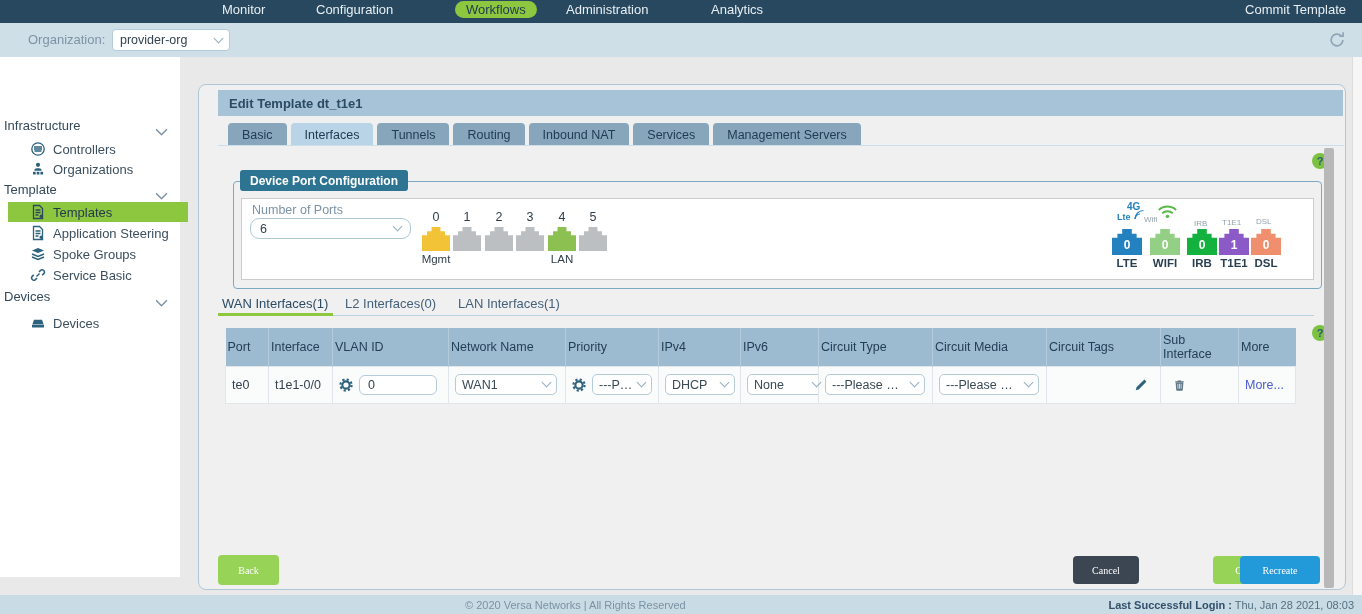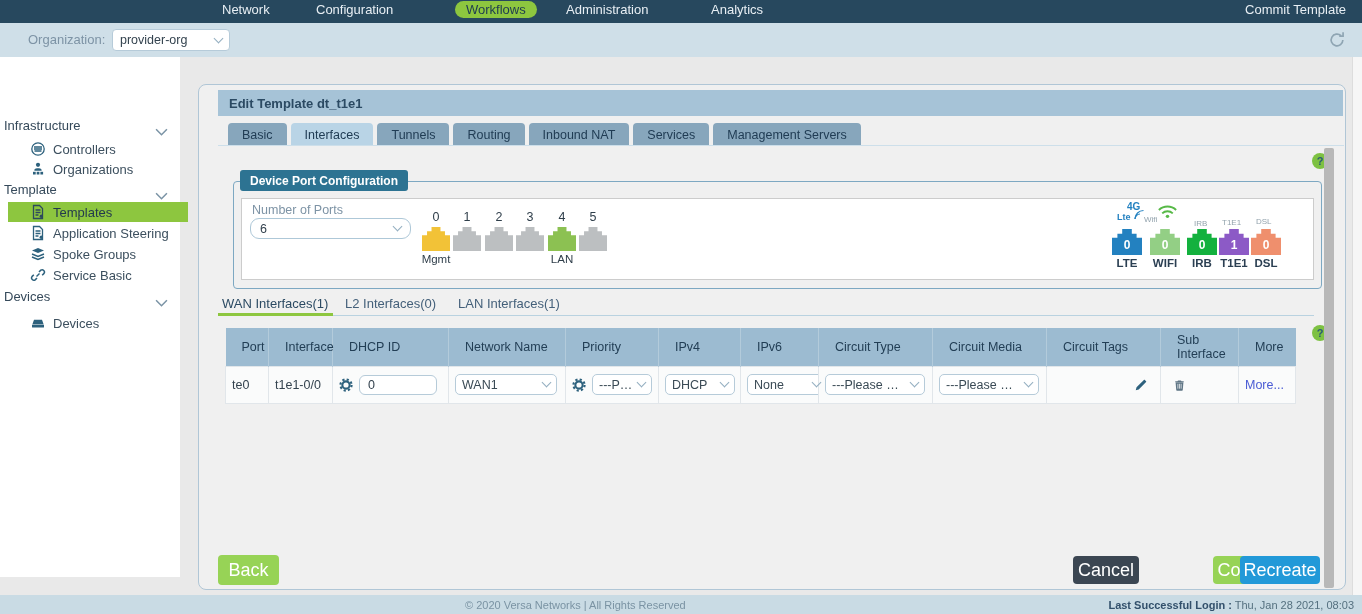--- a/index.html
+++ b/index.html
@@ -58,33 +58,33 @@
   .lte-lte { position:absolute; left:1117px; top:212px; font-size:9px; font-weight:bold; color:#2381c0; }
 
   
   .itab { position:absolute; top:296px; font-size:13px; color:#44607a; cursor:pointer; }
   .itab.active { color:#2b4a63; }
   .itab-underline { position:absolute; left:218px; top:313px; width:115px; height:3px; background:#8dc63f; }
   .itab-line { position:absolute; left:218px; top:315px; width:1096px; height:1px; background:#b9d2e0; }
 
   
   table.grid { position:absolute; left:225px; top:328px; width:1070px; border-collapse:collapse; table-layout:fixed; }
-  .grid th { background:#9cbbd1; color:#223e55; font-size:12.5px; font-weight:normal; text-align:left; padding:4px 16px; height:38px; border-right:1px solid #b3cbdb; vertical-align:middle; }
+  .grid th { background:#9cbbd1; color:#223e55; font-size:12.5px; font-weight:normal; text-align:left; padding:4px 2px; height:38px; border-right:1px solid #b3cbdb; vertical-align:middle; }
   .grid th:last-child { border-right:none; }
   .grid td { background:#fafbfb; height:37px; border:1px solid #e1e6ea; padding:2px 6px; font-size:12.5px; color:#33424e; vertical-align:middle; }
   .cellflex { display:flex; align-items:center; gap:6px; }
   .vlan-input { width:78px; height:20px; border:1px solid #b6cbd9; border-radius:6px; padding-left:8px; font-size:12.5px; color:#33424e; font-family:"Liberation Sans",sans-serif; }
   .select { display:flex; align-items:center; justify-content:space-between; background:#fff; border:1px solid #b6cbd9; border-radius:5px; height:21px; padding:0 6px; font-size:12.5px; color:#3a4a55; cursor:pointer; white-space:nowrap; overflow:hidden; }
   .select .val { overflow:hidden; text-overflow:ellipsis; }
   .chev { width:7px; height:7px; border-right:1.5px solid #93aec0; border-bottom:1.5px solid #93aec0; transform:rotate(45deg); margin-top:-4px; flex:none; margin-left:5px; }
   .more-link { color:#4a5bd4; cursor:pointer; }
   .iconbtn { cursor:pointer; display:inline-flex; }
 
   
-  .btn { position:absolute; border-radius:4px; color:#fff; font-size:18px; display:flex; align-items:center; justify-content:center; cursor:pointer; }
+  .btn { position:absolute; border-radius:4px; color:#fff; font-size:10px; display:flex; align-items:center; justify-content:center; cursor:pointer;font-family:Liberation Serif, serif; }
   .btn-back { left:218px; top:555px; width:61px; height:30px; background:#97d356; }
   .btn-cancel { left:1073px; top:556px; width:66px; height:28px; background:#3b4652; }
   .btn-continue { left:1213px; top:556px; width:81px; height:28px; background:#97d356; }
   .btn-recreate { left:1240px; top:556px; width:80px; height:28px; background:#2299d8; }
 
   
   .inner-scroll { position:absolute; left:1324px; top:148px; width:10px; height:440px; background:#b8b8b8; border-radius:2px; cursor:pointer; }
   .edge-strip { position:absolute; left:1352px; top:57px; width:10px; height:540px; background:#f6f6f6; border-left:1px solid #dddddd; }
 
   
@@ -92,21 +92,21 @@
   .copyright { position:absolute; left:465px; top:599px; font-size:11px; color:#7a93a3; }
   .login { position:absolute; right:8px; top:599px; font-size:11px; color:#54707f; }
   .login b { color:#32506b; }
 </style>
 </head>
 <body>
 
 <div id="app">
 
   <div class="topnav">
-    <div class="nav-item" style="left:222px">Network</div>
+    <div class="nav-item" style="left:222px">Monitor</div>
     <div class="nav-item" style="left:316px">Configuration</div>
     <div class="nav-item pill" style="left:455px">Workflows</div>
     <div class="nav-item" style="left:566px">Administration</div>
     <div class="nav-item" style="left:711px">Analytics</div>
     <div class="commit">Commit Template</div>
   </div>
 
   <div class="orgbar">
     <div class="org-label">Organization:</div>
     <div class="org-select">
@@ -311,21 +311,21 @@
         <col style="width:114px">
       <col style="width:114px">
         <col style="width:114px">
         <col style="width:78px">
         <col style="width:57px">
     </colgroup>
     <thead>
       <tr>
         <th>Port</th>
         <th>Interface</th>
-        <th>DHCP ID</th>
+        <th>VLAN ID</th>
         <th>Network Name</th>
         <th>Priority</th>
         <th>IPv4</th>
         <th>IPv6</th>
         <th>Circuit Type</th>
         <th>Circuit Media</th>
         <th>Circuit Tags</th>
         <th>Sub Interface</th>
         <th>More</th>
       </tr>

